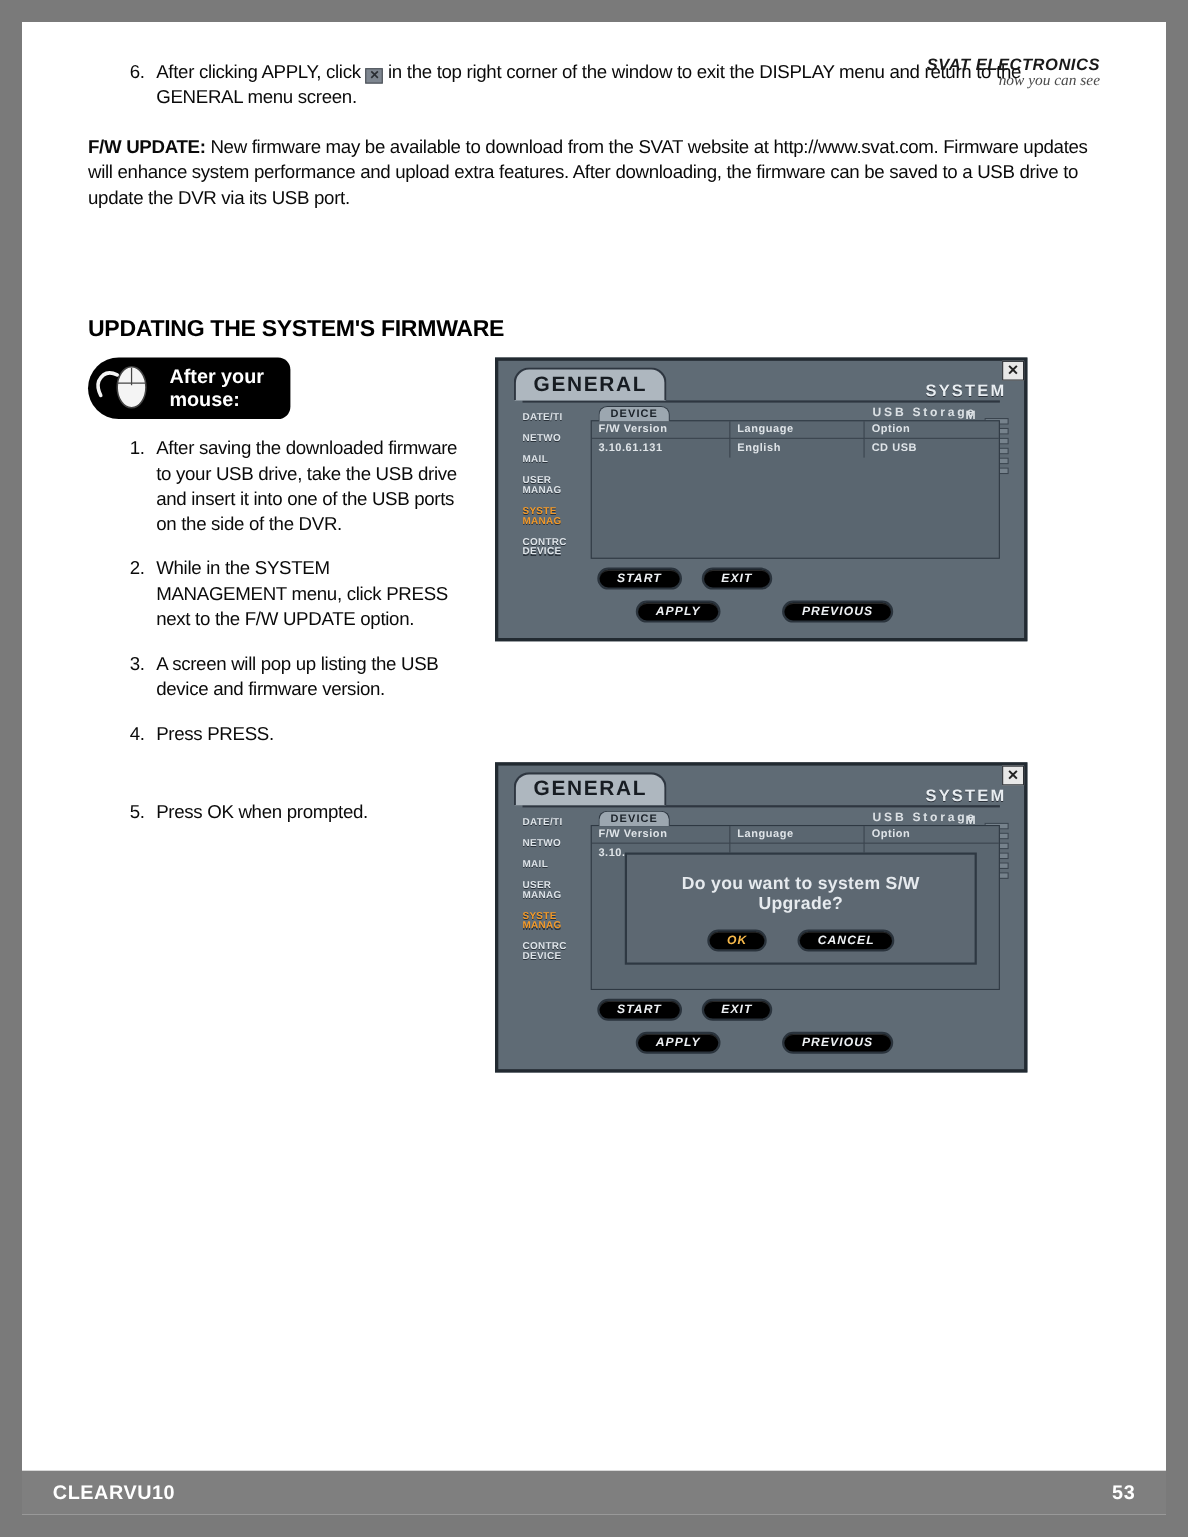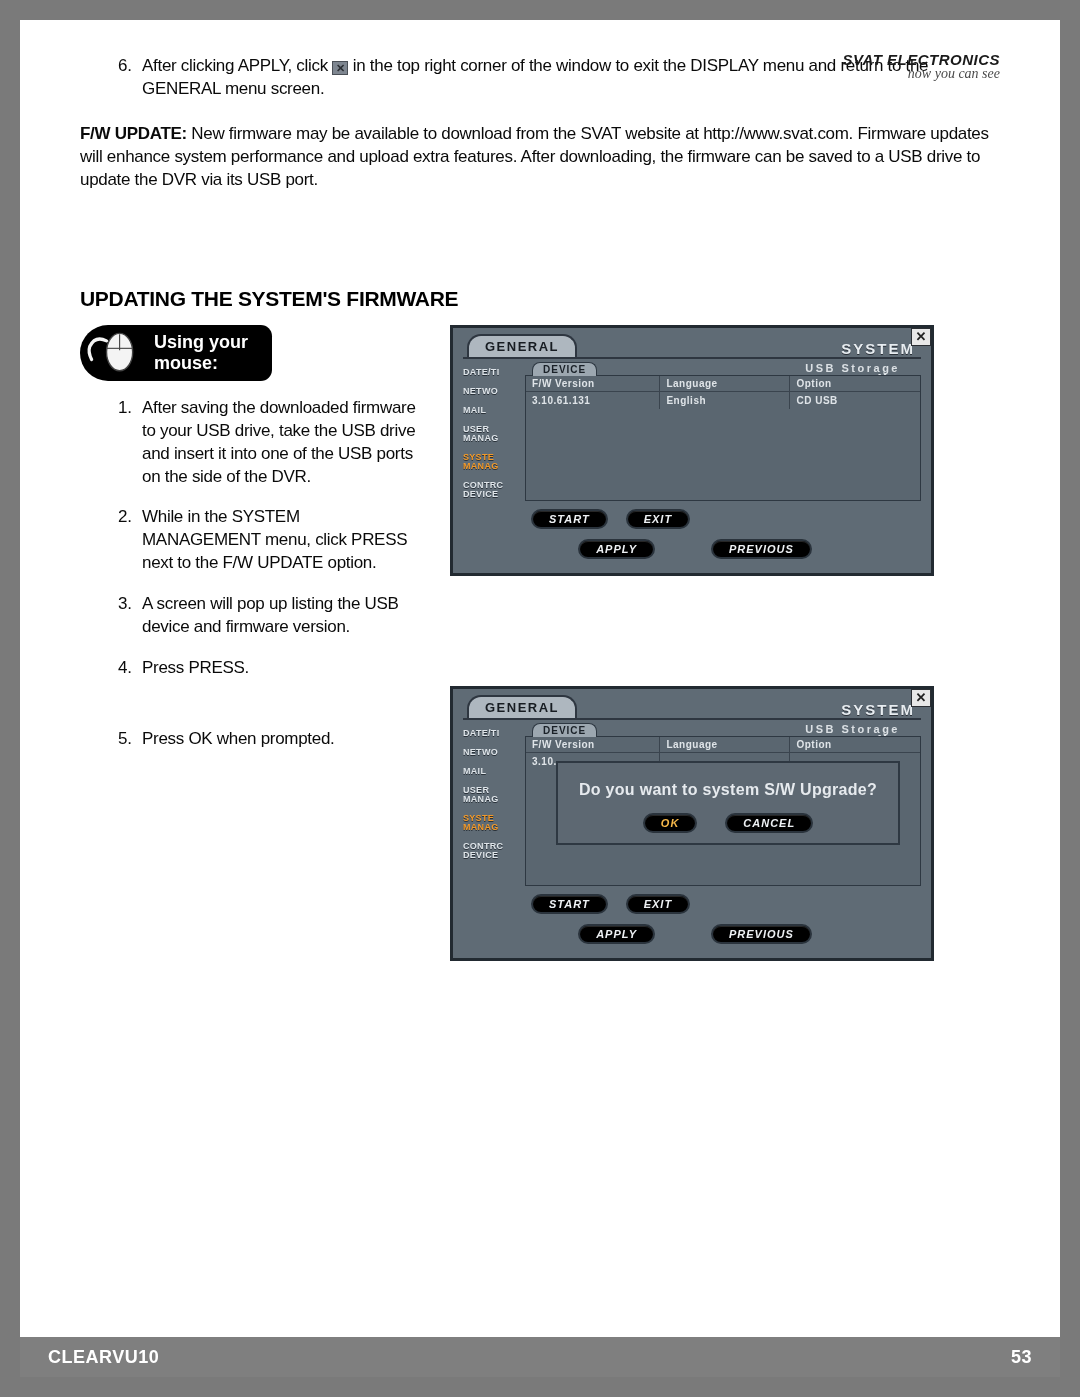--- a/index.html
+++ b/index.html
@@ -74,27 +74,27 @@
   .dvr .tabrow {
     display: flex; align-items: flex-end; justify-content: space-between;
     padding: 6px 14px 0 14px;
   }
   .dvr .tab {
     background: #aeb7bf;
     border: 2px solid #2e3640;
     border-bottom: none;
     border-radius: 14px 14px 0 0;
     padding: 3px 16px;
-    font-size: 13px; font-weight: 900; letter-spacing: 1.5px;
+    font-size: 19px; font-weight: 900; letter-spacing: 1.5px;
     color: #171c22;
   }
   .dvr .syslabel { font-size: 15px; font-weight: 900; letter-spacing: 2px; color: #e8edf1; text-shadow: 0 1px 0 #2a3038; padding-right: 2px; }
 
   .dvr .inner {
-    margin: 0 10px;
+    margin: 0 22px;
     border-top: 2px solid #2e3640;
     padding-top: 4px;
     display: flex;
     gap: 4px;
   }
   .dvr .side { width: 58px; }
   .dvr .side .it {
     font-size: 9px; font-weight: 900; letter-spacing: 0.3px;
     color: #dfe5ea; text-shadow: 0 1px 0 #2a323a;
     padding: 5px 0 5px 0;
@@ -213,21 +213,21 @@
   <div class="two-col">
     <div class="col-left">
 
       <div class="mouse-badge">
         <svg viewBox="0 0 60 46">
           <ellipse cx="36" cy="22" rx="14" ry="20" fill="#f4f4f4" stroke="#444" stroke-width="1.5"></ellipse>
           <line x1="36" y1="3" x2="36" y2="20" stroke="#444" stroke-width="1.2"></line>
           <line x1="22" y1="18" x2="50" y2="18" stroke="#444" stroke-width="1.2"></line>
           <path d="M22 10 Q10 4 4 16 Q2 22 6 30" fill="none" stroke="#f4f4f4" stroke-width="3.5" stroke-linecap="round"></path>
         </svg>
-        <div class="txt" style="white-space:pre-line">Using your
+        <div class="txt" style="white-space:pre-line">After your
 mouse:</div>
       </div>
 
       <ol class="body-text">
         <li style="margin-bottom:18px">After saving the downloaded firmware to your USB drive, take the USB drive and insert it into one of the USB ports on the side of the DVR.</li>
         <li style="margin-bottom:18px">While in the SYSTEM MANAGEMENT menu, click PRESS next to the F/W UPDATE option.</li>
         <li style="margin-bottom:18px">A screen will pop up listing the USB device and firmware version.</li>
         <li style="margin-bottom:48px">Press PRESS.</li>
         <li>Press OK when prompted.</li>
       </ol>

